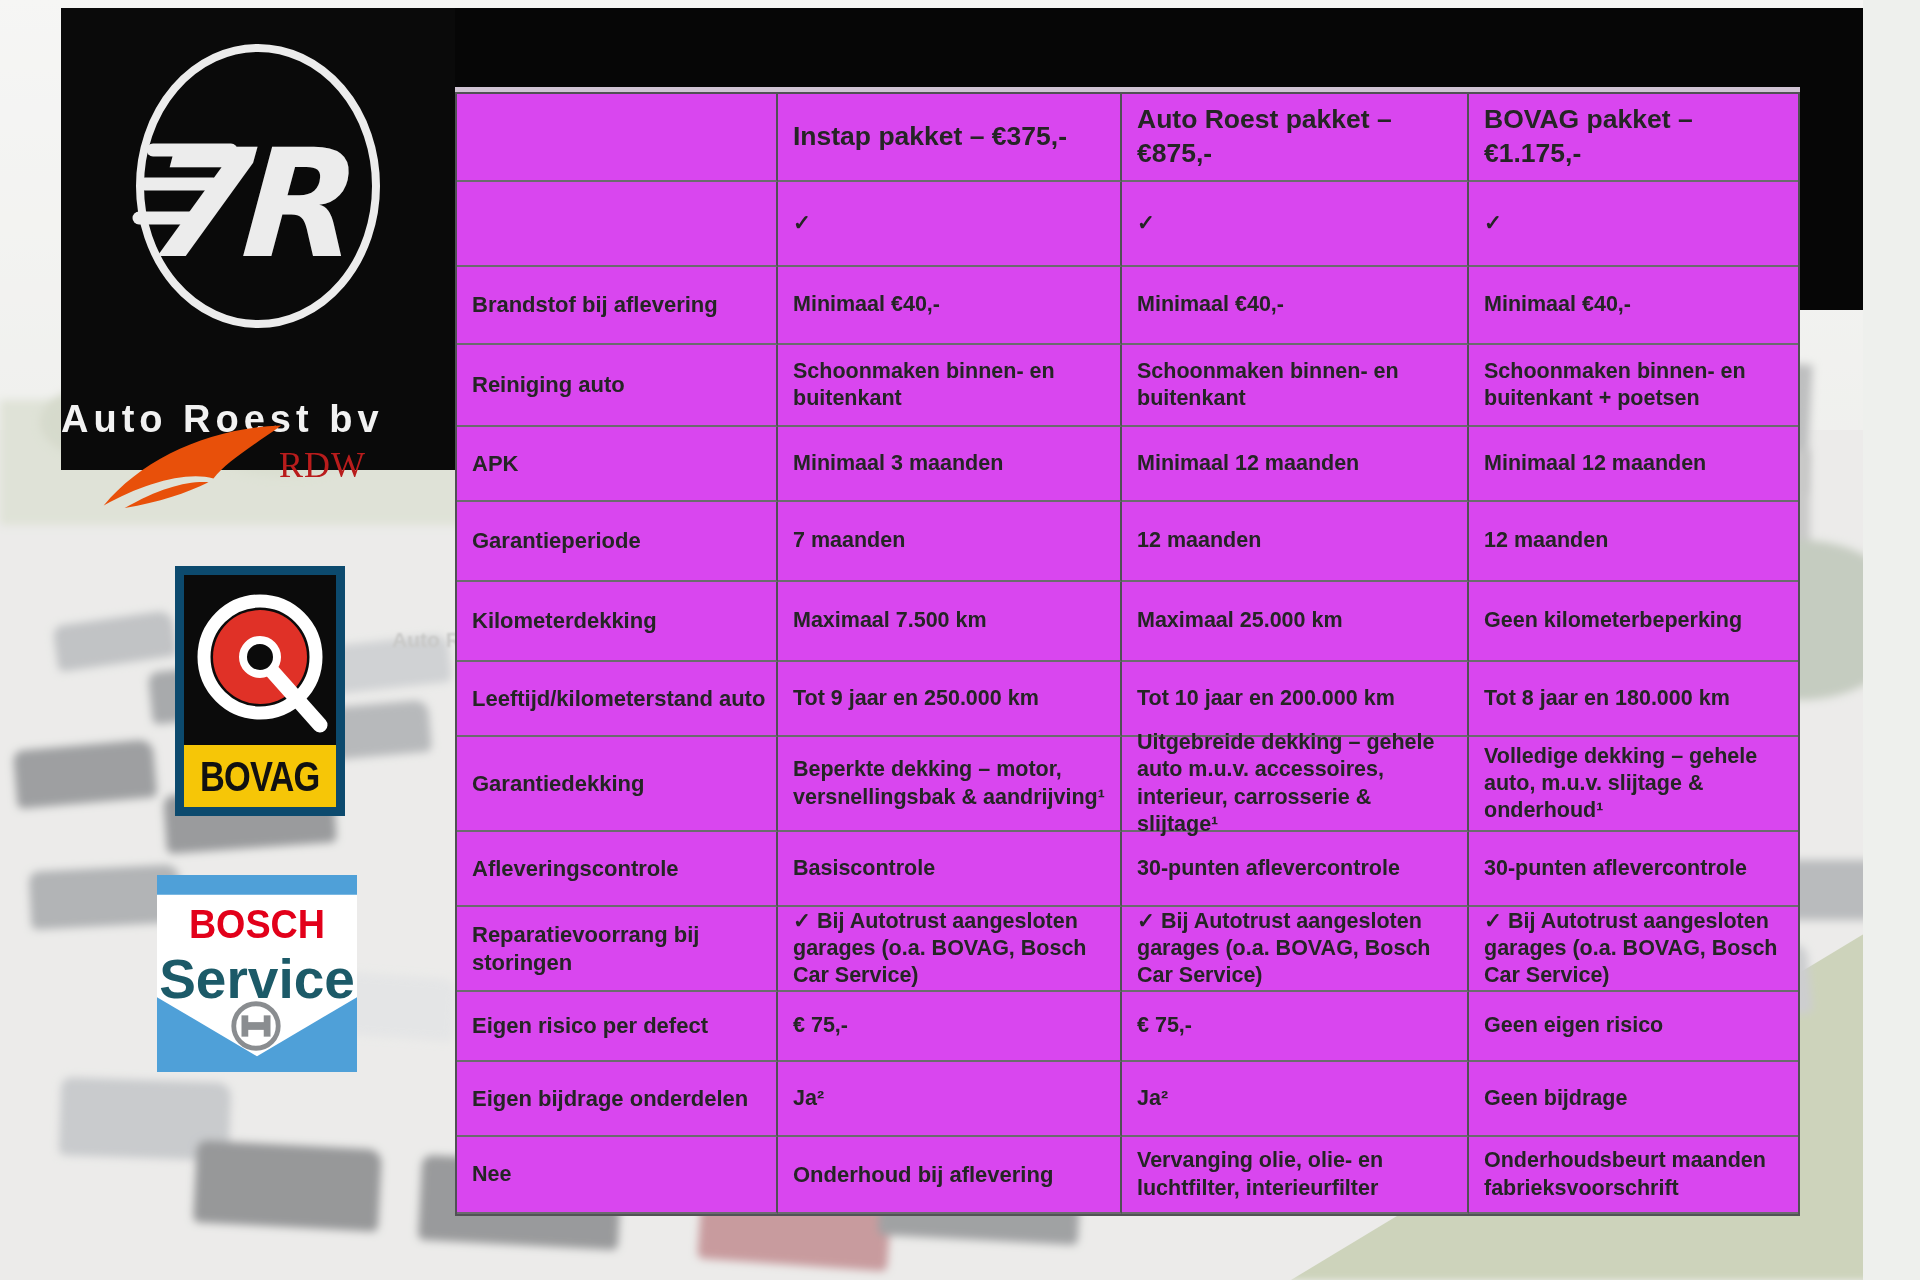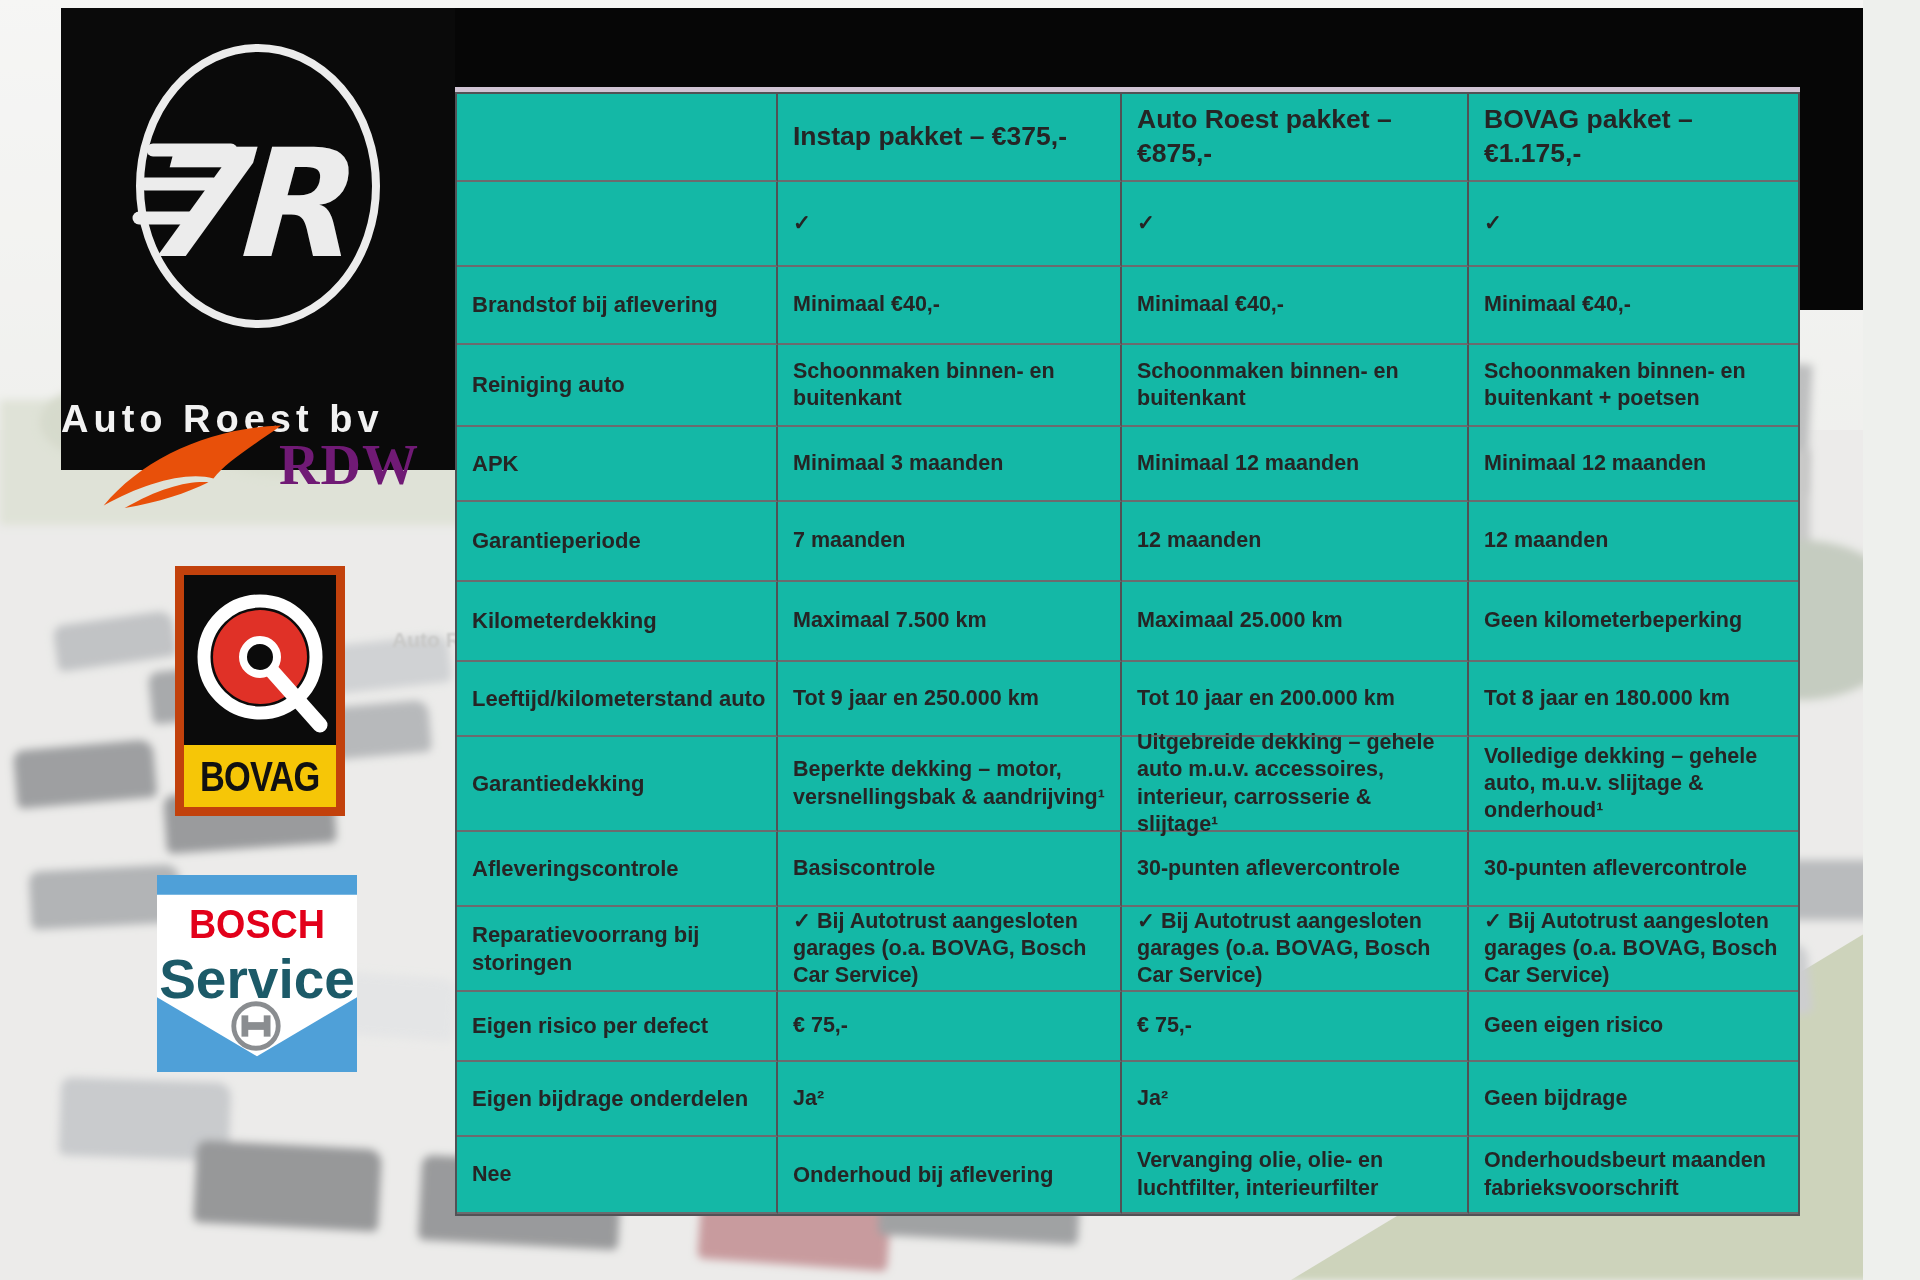--- a/index.html
+++ b/index.html
@@ -21,38 +21,38 @@
 
   
   #top-band{position:absolute;left:61px;top:8px;width:1802px;height:102px;background:#060606;}
   #right-black{position:absolute;left:1800px;top:8px;width:63px;height:302px;background:#060606;}
   #logo-block{position:absolute;left:61px;top:8px;width:394px;height:462px;background:#0a0a0a;}
   #company-name{position:absolute;left:0;top:390px;width:394px;color:#f2f2f2;
     font-size:38px;font-weight:bold;letter-spacing:5px;}
 
   
   #rdw{position:absolute;left:100px;top:415px;width:320px;height:100px;display:flex;align-items:center;}
-  #rdw .rdw-text{color:#701a75;font-family:"Liberation Serif",serif;font-weight:bold;font-size:56px;letter-spacing:1px;margin-left:-6px;}
-  #bovag{position:absolute;left:175px;top:566px;width:170px;height:250px;background:#c2410c;padding:0;box-sizing:border-box;}
+  #rdw .rdw-text{color:#b91c1c;font-family:"Liberation Serif",serif;font-weight:normal;font-size:36px;letter-spacing:1px;margin-left:-6px;}
+  #bovag{position:absolute;left:175px;top:566px;width:170px;height:250px;background:#0c4a6e;padding:0;box-sizing:border-box;}
   #bovag .bv-inner{position:absolute;left:9px;top:9px;right:9px;bottom:9px;display:flex;flex-direction:column;}
   #bovag .bv-black{background:#0b0b0b;height:170px;position:relative;}
   #bovag .bv-yellow{background:#f6c607;flex:1;display:flex;align-items:center;justify-content:center;}
   #bovag .bv-text{font-size:43px;font-weight:bold;color:#111;transform:scaleX(.8);letter-spacing:-1px;}
   #bosch{position:absolute;left:157px;top:875px;width:200px;height:197px;background:#4fa0d8;}
   #bosch .shield{position:absolute;left:0;top:0;width:100%;height:100%;
      clip-path:polygon(0% 10%,100% 10%,100% 62%,50% 92%,0% 62%);background:#ffffff;}
   #bosch .bosch-word{position:absolute;left:0;top:26px;width:100%;text-align:center;color:#e2001a;
      font-size:41px;font-weight:bold;letter-spacing:0px;transform:scaleX(.92);}
   #bosch .service-word{position:absolute;left:0;top:72px;width:100%;text-align:center;color:#1c5a68;
      font-size:55px;font-weight:bold;}
   #bosch .bosch-sym{position:absolute;left:70px;top:122px;}
 
   
   #lavender-line{position:absolute;left:455px;top:87px;width:1345px;height:5px;background:#cfc3d3;}
-  #table-grid{position:absolute;left:455px;top:92px;width:1345px;height:1124px;background:#14b8a6;
+  #table-grid{position:absolute;left:455px;top:92px;width:1345px;height:1124px;background:#d946ef;
      display:grid;box-sizing:border-box;border:2px solid #515155;
      grid-template-columns:321px 344px 1fr 329px;
      grid-template-rows:88px 85px 78px 82px 75px 80px 80px 75px 95px 75px 85px 70px 75px 1fr;}
   .cell{border-right:2px solid #515155;border-bottom:2px solid #6b6b6e;
      display:flex;align-items:center;box-sizing:border-box;
      padding:6px 10px 6px 15px;color:#252525;font-weight:bold;font-size:21.5px;line-height:1.27;}
   .cell:nth-child(4n){border-right:none;}
   .hdr{font-size:26.5px;}
   .lab{font-size:22px;}
 </style>

